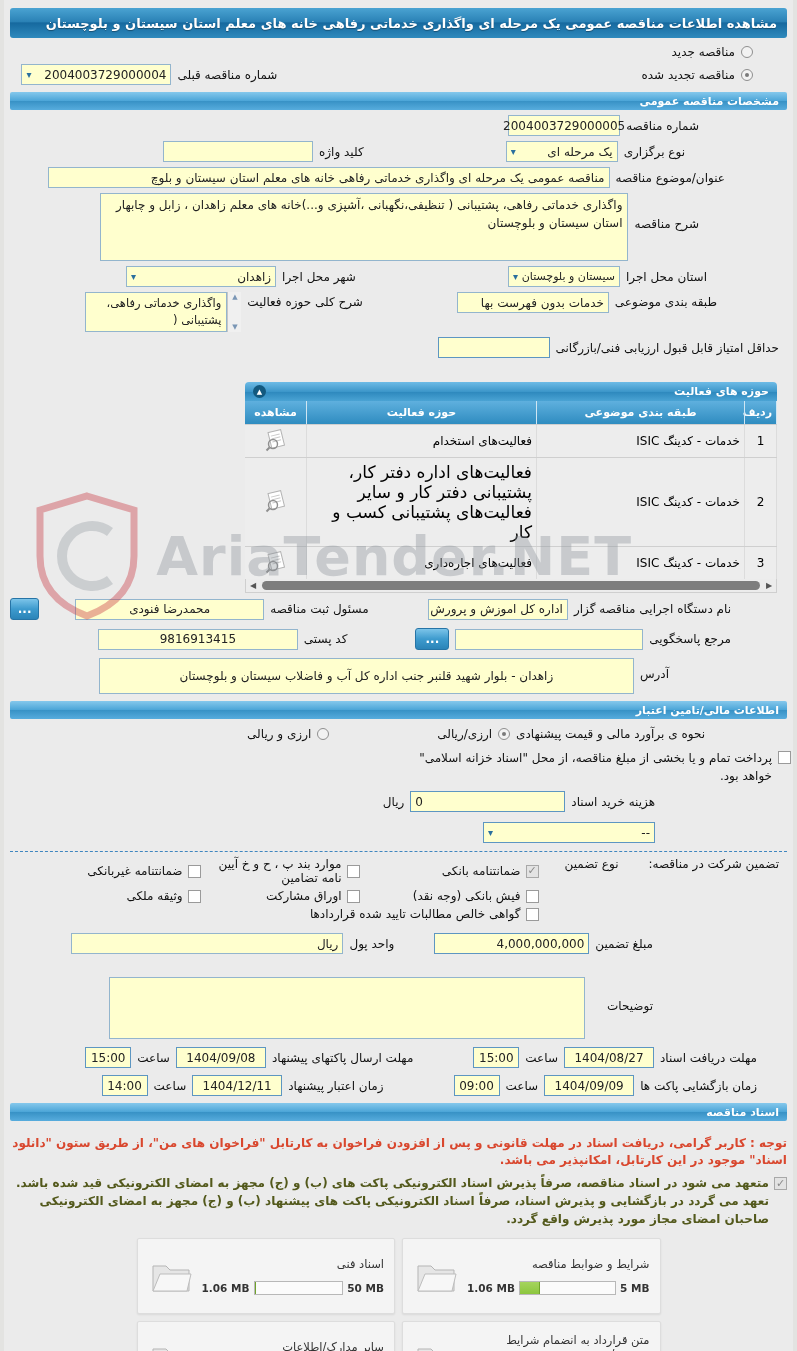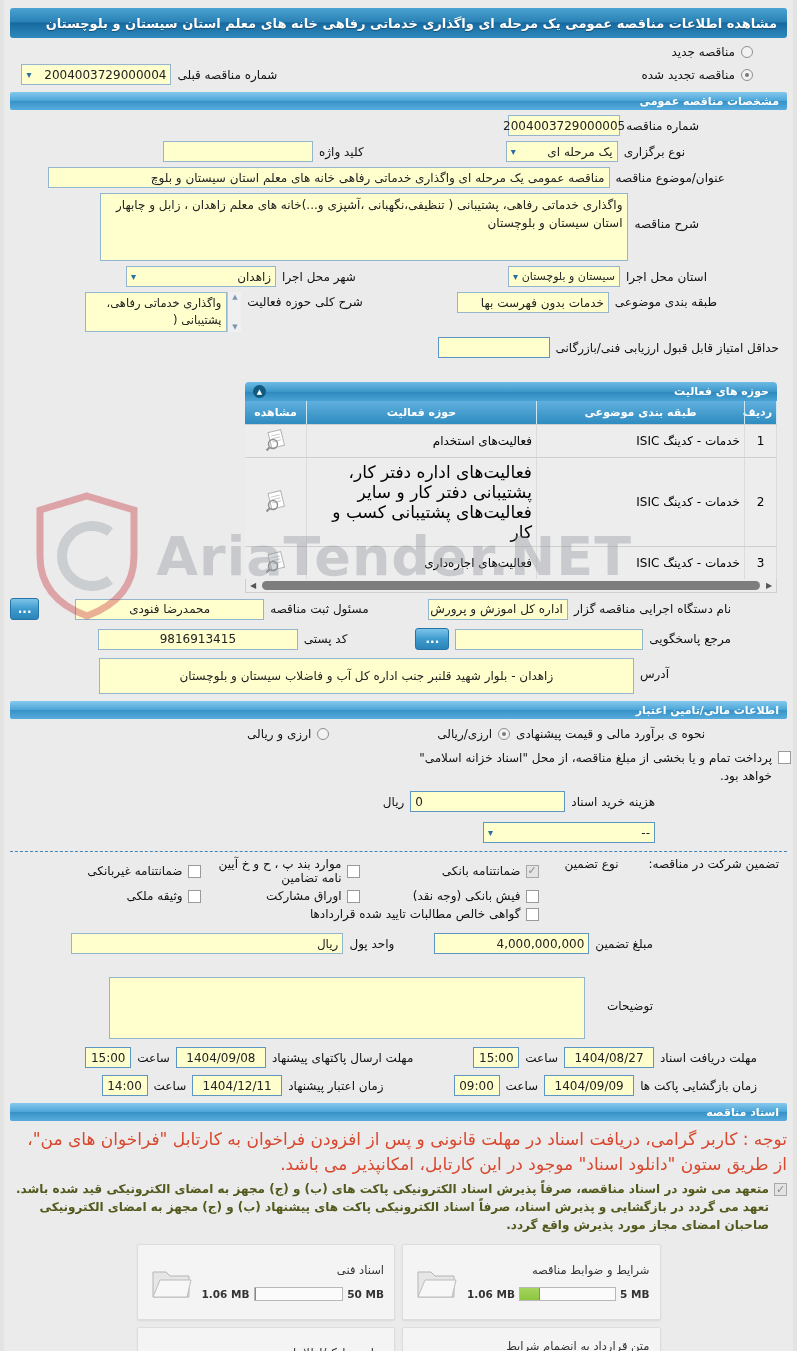--- a/index.html
+++ b/index.html
@@ -83,21 +83,21 @@
   .doc-icon { cursor:pointer; }
 
   
   .dashed { border-top:1px dashed #3f86bf; margin:8px 0 4px 0; }
 
   
   .g-grid { display:grid; grid-template-columns:175px 155px auto; row-gap:4px; column-gap:4px; font-size:12px; }
   .g-item { display:flex; align-items:center; gap:5px; }
 
   
-  .notice { color:#d9472e; font-size:17px; font-weight:normal; line-height:1.45; margin-top:6px; }
+  .notice { color:#d9472e; font-size:12px; font-weight:bold; line-height:1.45; margin-top:14px; }
   .commit { color:#53591c; font-size:12px; font-weight:bold; line-height:1.5; margin-top:4px; display:flex; gap:5px; }
   .commit .cb { margin-top:3px; }
 
   
   .cards { width:524px; margin:10px auto 0; display:grid; grid-template-columns:1fr 1fr; gap:7px; }
   .card {
     background:#f4f4f4; border:1px solid #ddd; border-radius:2px; box-shadow:0 1px 2px rgba(0,0,0,.08);
     height:76px; display:flex; align-items:center; padding:6px 10px; gap:8px; cursor:pointer;
   }
   .card-body { flex:1; }

